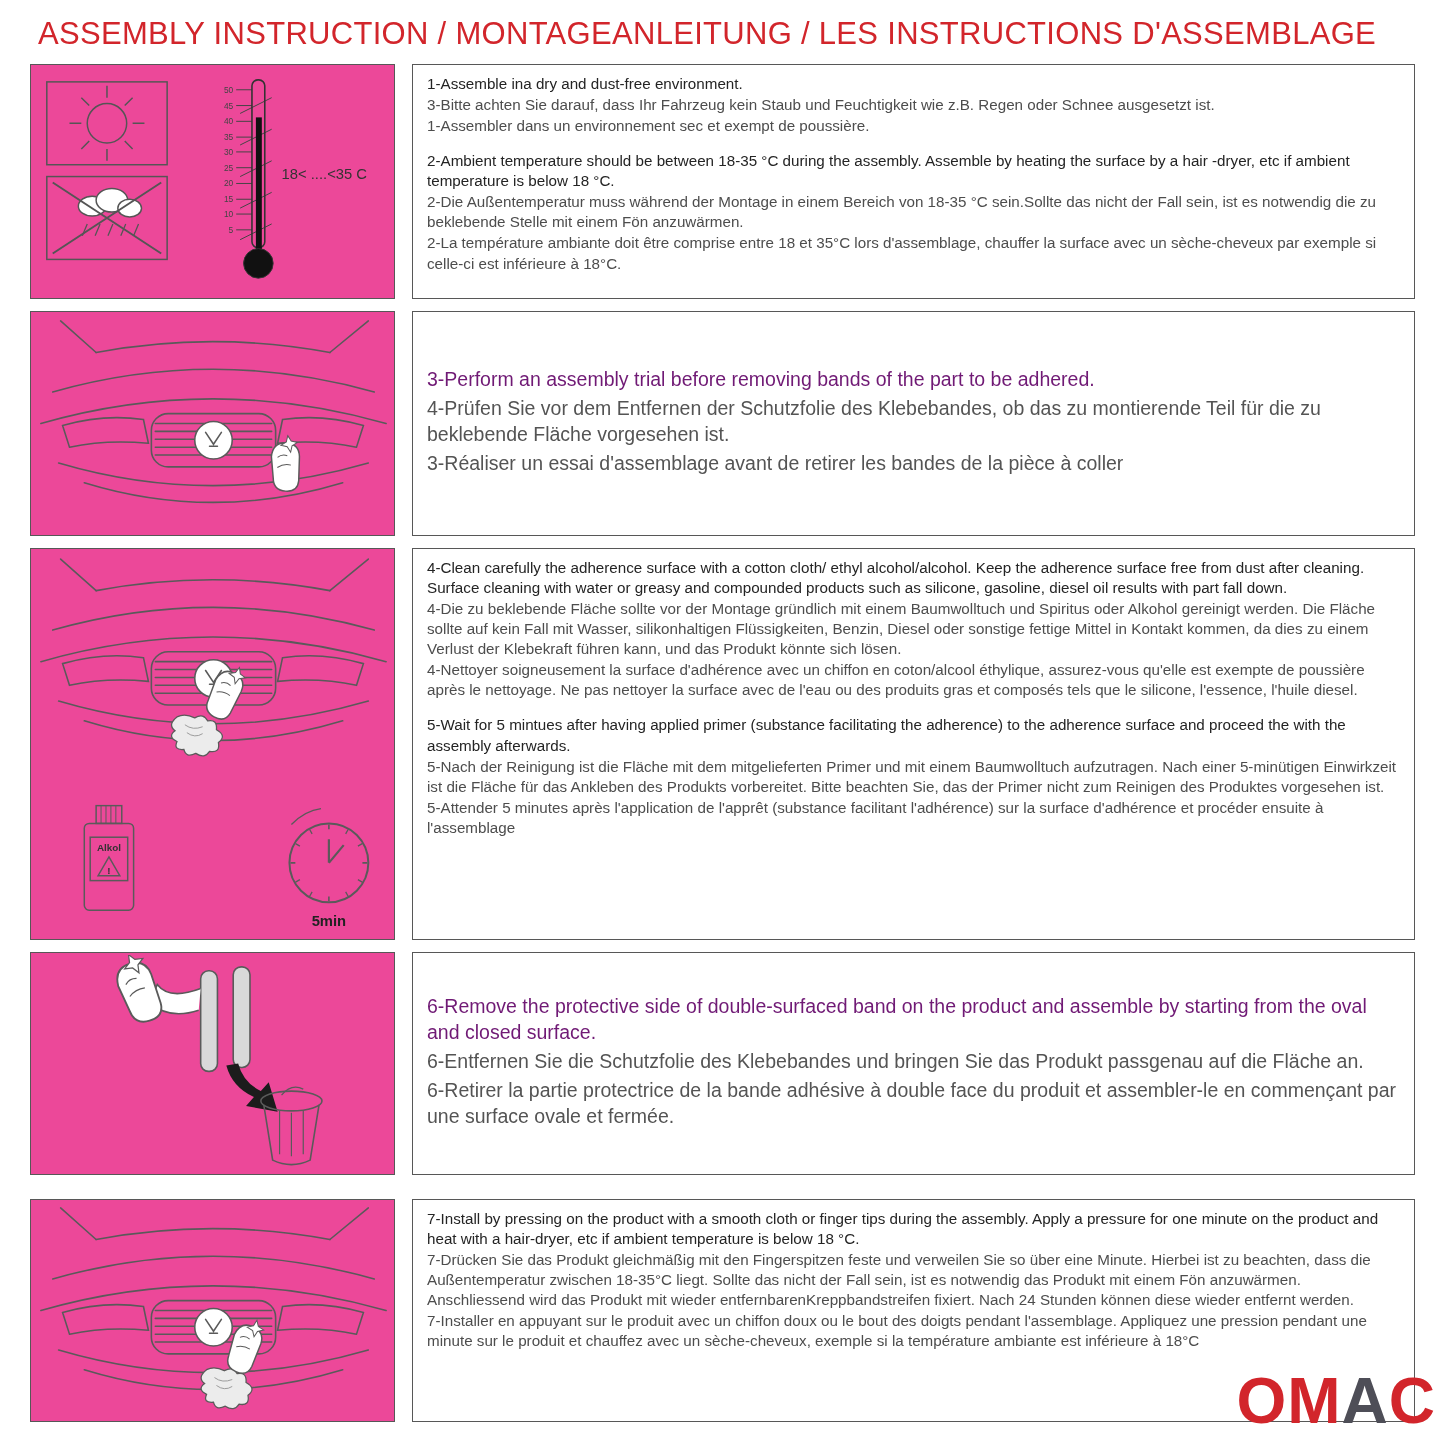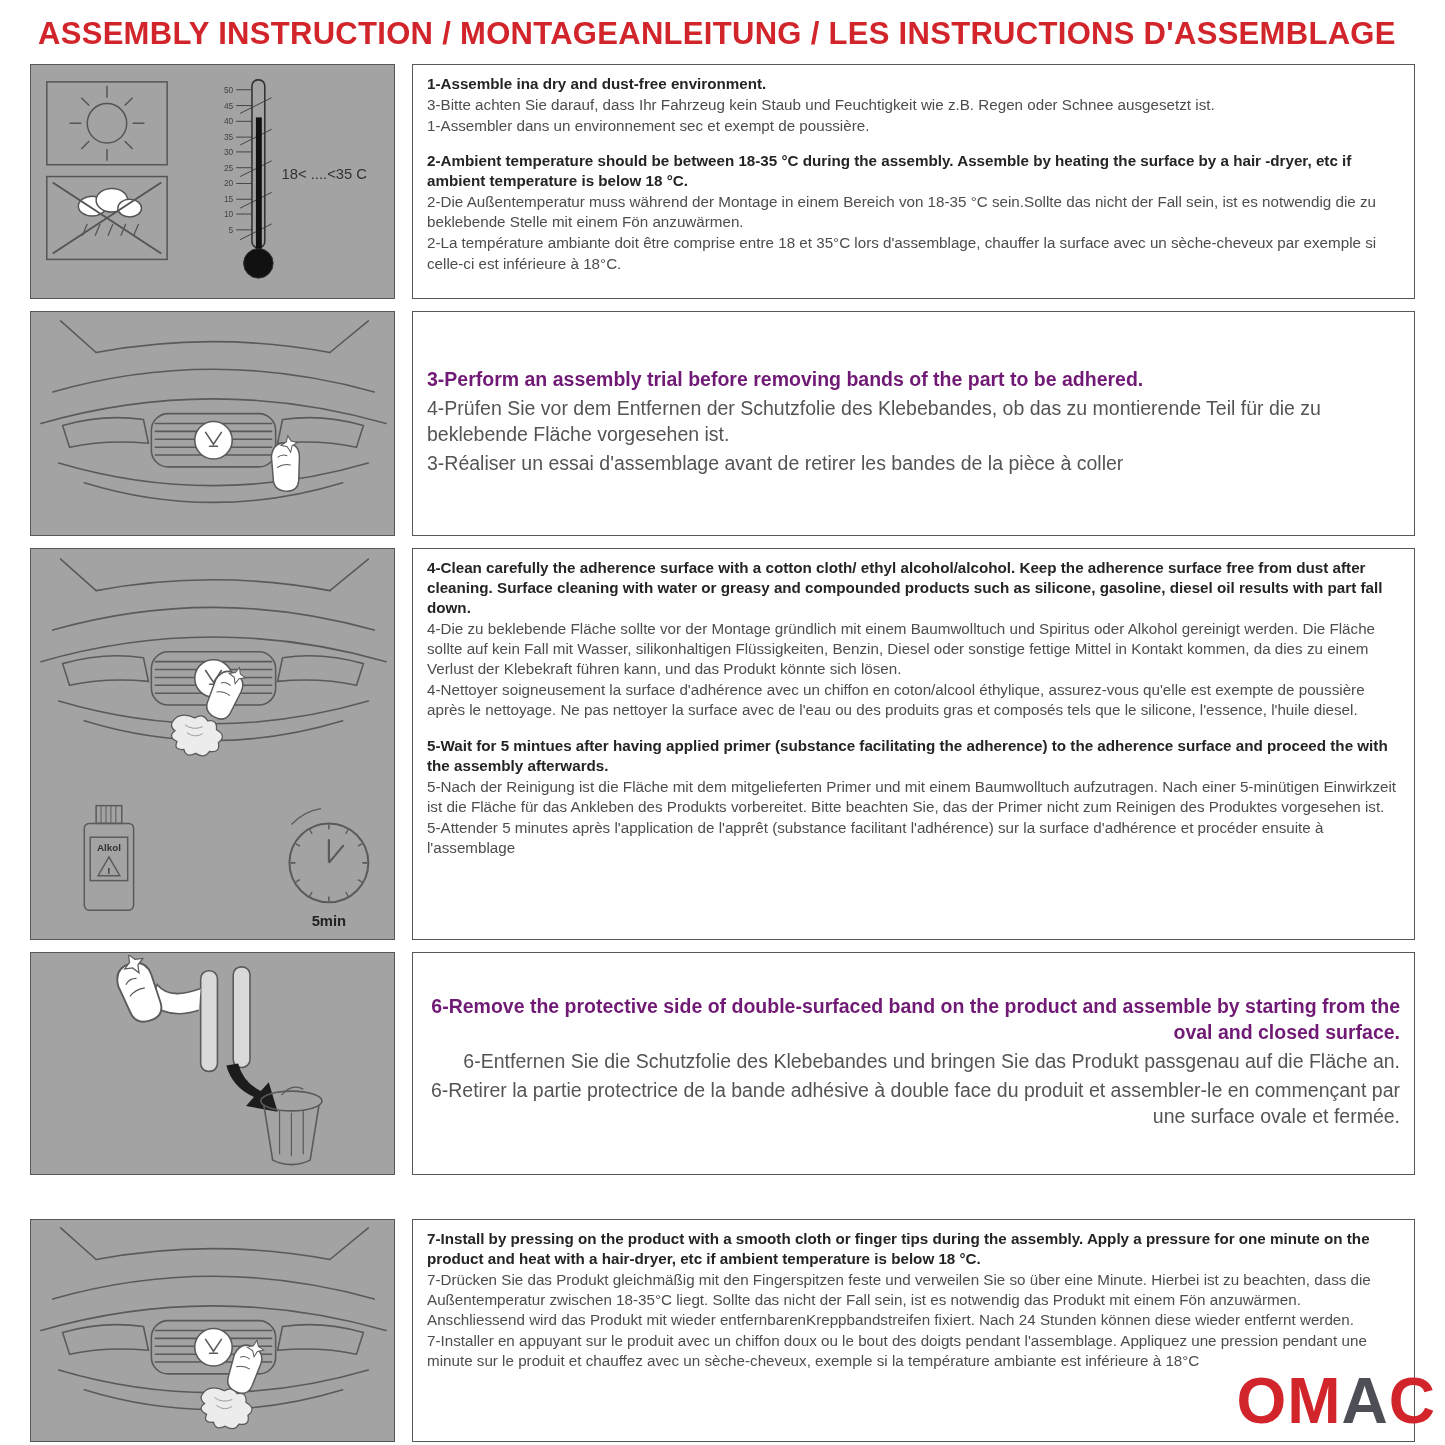--- a/index.html
+++ b/index.html
@@ -1,28 +1,28 @@
 <!DOCTYPE html>
 <html><head>
 <meta charset="utf-8">
 <style>
   * { margin:0; padding:0; box-sizing:border-box; }
   html,body { width:1445px; background:#ffffff; font-family:"Liberation Sans",sans-serif; }
   .page { position:relative; width:1445px; height:1445px; overflow:hidden; background:#fff; }
-  .title { margin:16px 30px 12px 38px; font-size:31px; font-weight:700; color:#d2252b; letter-spacing:.3px; }
+  .title { margin:16px 30px 12px 38px; font-size:31px; font-weight:400; color:#d2252b; letter-spacing:.3px; }
   .row { display:flex; align-items:stretch; margin:0 30px 12px 30px; }
-  .illus { flex:0 0 365px; border:1.5px solid #575757; background:#a3a3a3; display:flex; align-items:center; justify-content:center; overflow:hidden; }
+  .illus { flex:0 0 365px; border:1.5px solid #575757; background:#ec4899; display:flex; align-items:center; justify-content:center; overflow:hidden; }
   .textbox { flex:1; border:1.5px solid #575757; margin-left:17px; padding:9px 14px; overflow:hidden; }
   .textbox p { font-size:15.2px; line-height:1.32; color:#4d4d4d; margin-bottom:1px; }
-  .textbox p.b { font-weight:700; color:#242424; }
+  .textbox p.b { font-weight:400; color:#242424; }
   .sp { margin-top:15px !important; }
   .row-1 { height:235px; }
   .row-2 { height:225px; }
   .row-3 { height:392px; }
-  .row-4 { height:223px; margin-bottom:44px;text-align:right; }
+  .row-4 { height:223px; margin-bottom:24px; }
   .row-5 { height:223px;border-radius:14px; }
   .row-2 .textbox, .row-4 .textbox { display:flex; flex-direction:column; justify-content:center; }
   .row-2 .textbox p, .row-4 .textbox p { font-size:19.5px; line-height:1.33; margin-bottom:3px; color:#545454; }
   .row-2 .textbox p.b, .row-4 .textbox p.b { color:#701a75; }
   .logo { position:absolute; right:9px; bottom:12px; font-size:64px; font-weight:800; letter-spacing:1px; line-height:1; }
   .logo .red { color:#d2252b; }
   .logo .dark { color:#4e4e57; }
   svg text { font-family:"Liberation Sans",sans-serif; }
 </style>
 </head>

